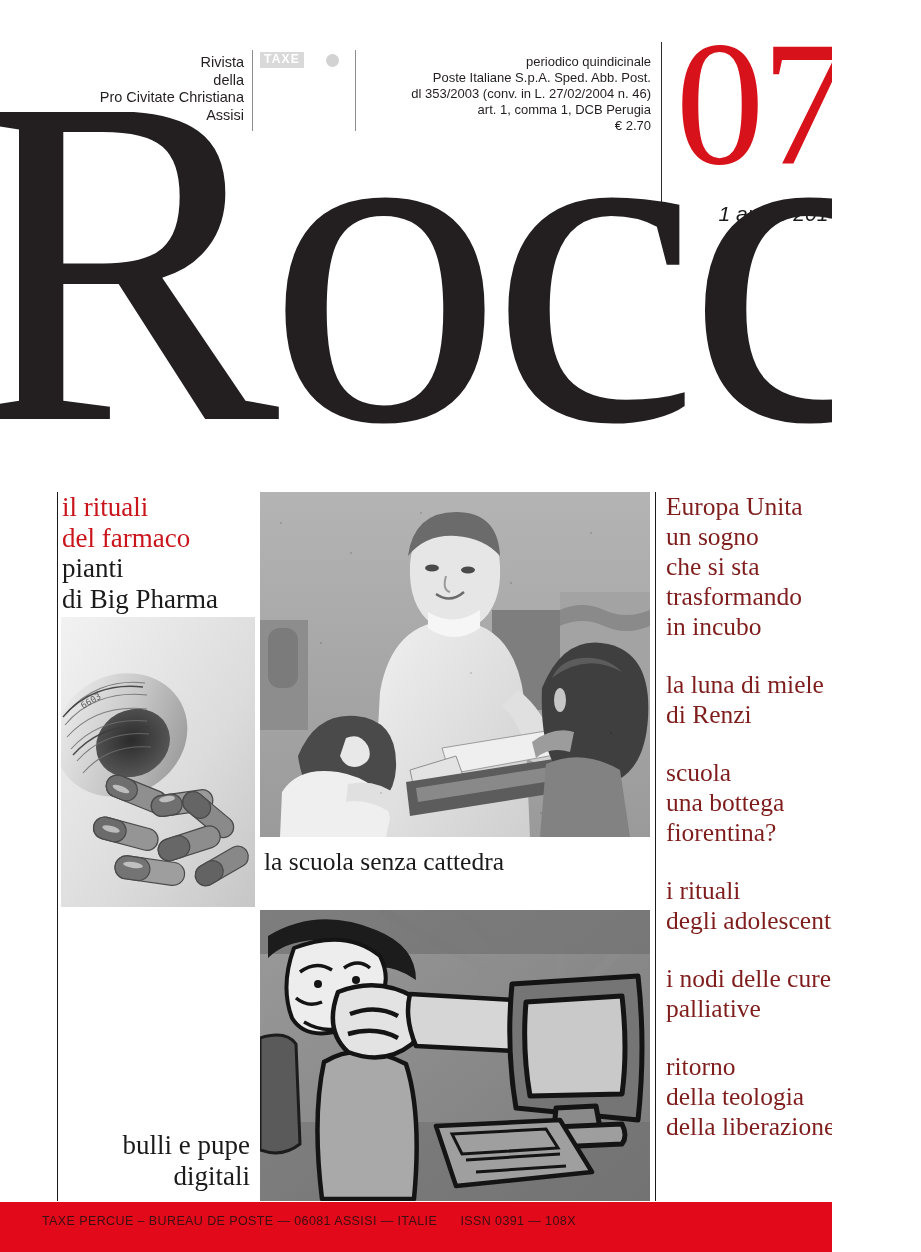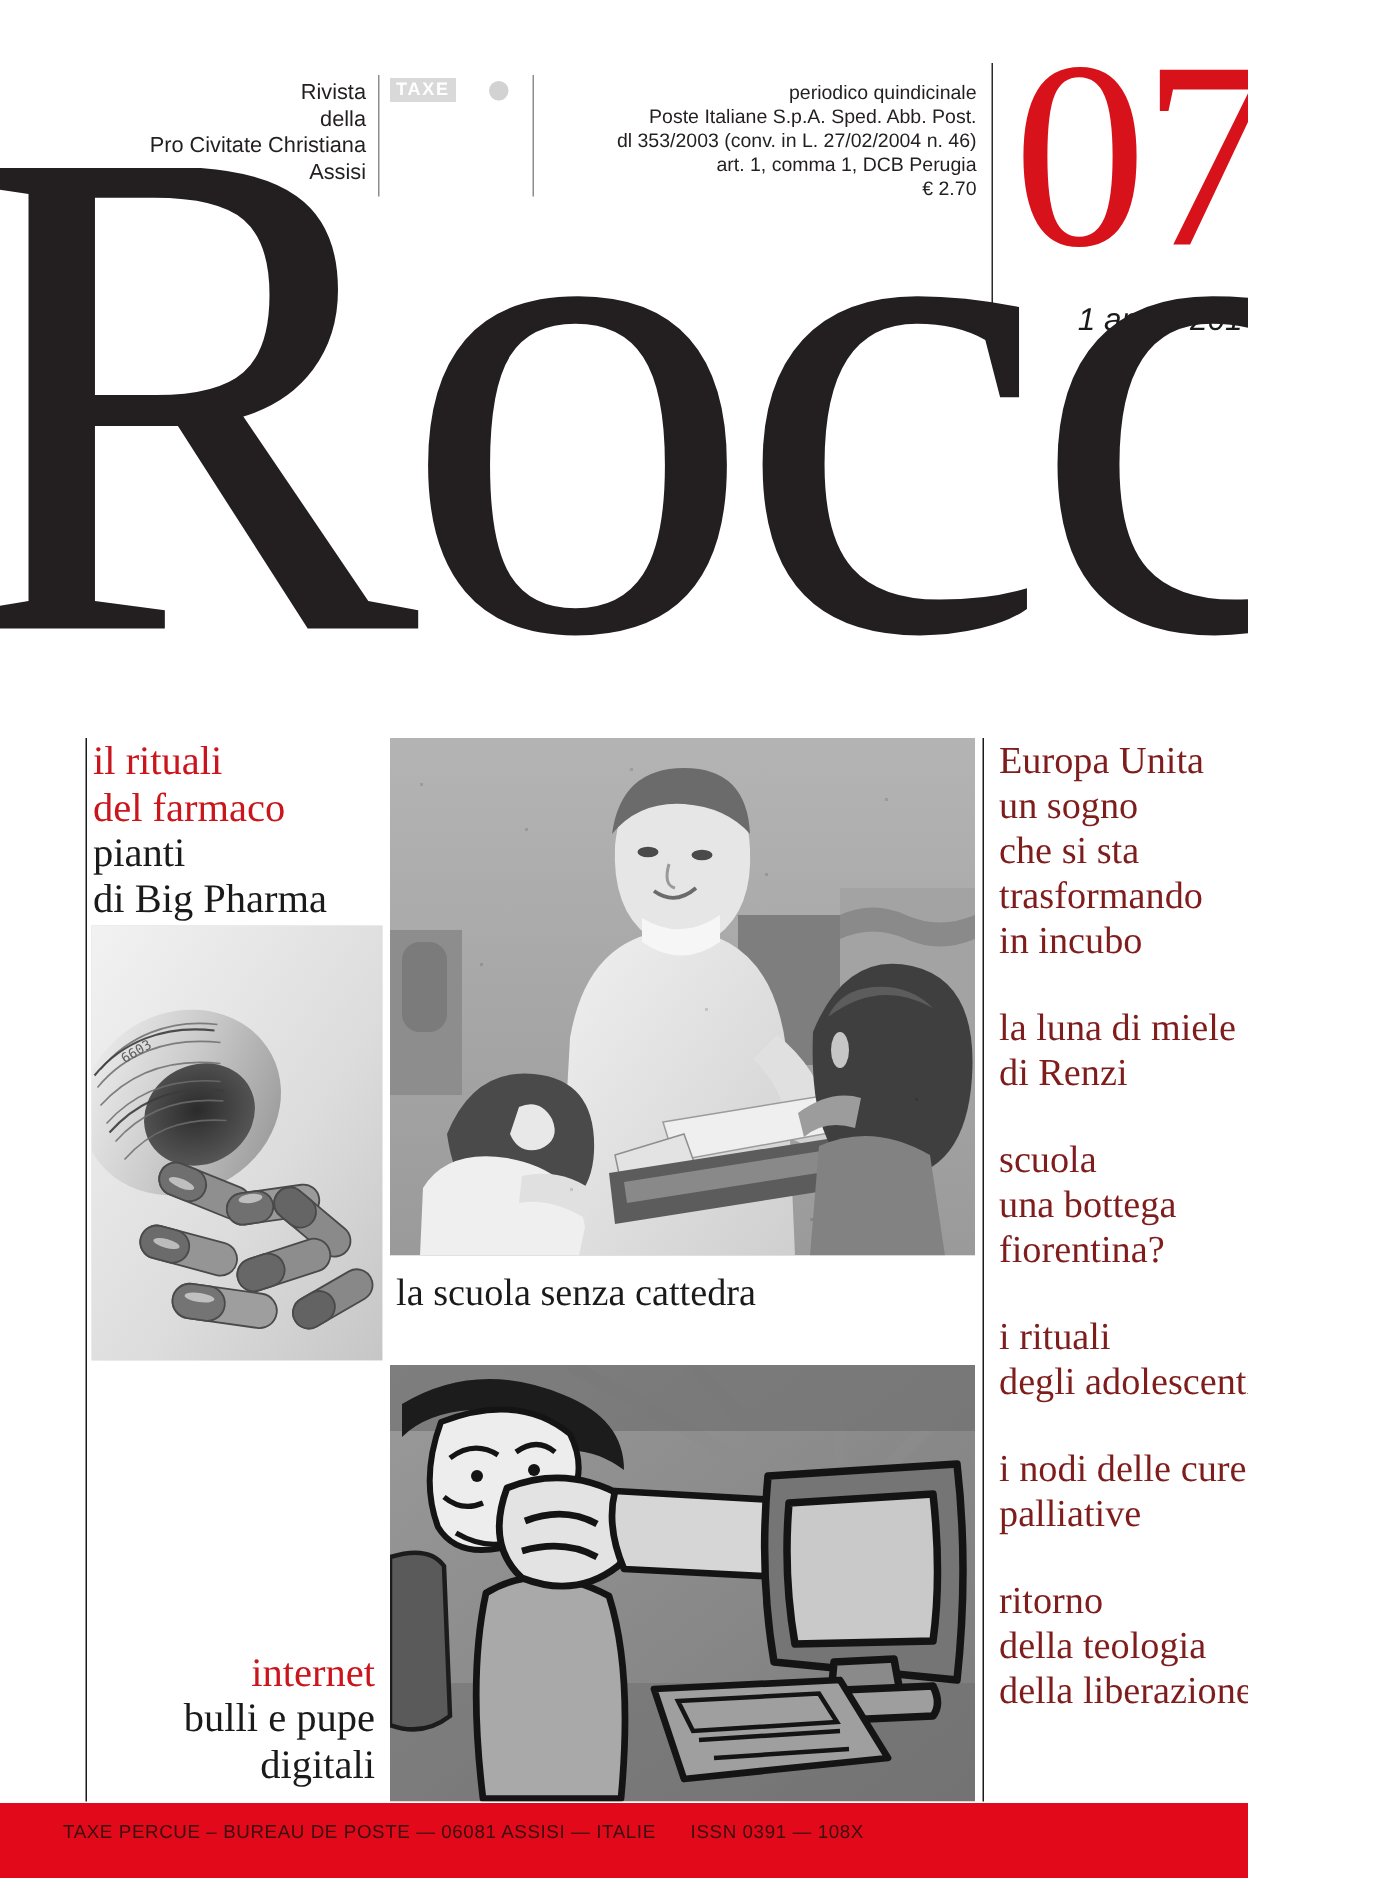--- a/index.html
+++ b/index.html
@@ -352,21 +352,20 @@
           <g fill="#ffffff" opacity="0.55">
             <ellipse cx="60" cy="172" rx="9" ry="3" transform="rotate(22 60 172)"></ellipse>
             <ellipse cx="106" cy="182" rx="8" ry="3" transform="rotate(-8 106 182)"></ellipse>
             <ellipse cx="50" cy="212" rx="9" ry="3" transform="rotate(15 50 212)"></ellipse>
             <ellipse cx="72" cy="248" rx="10" ry="3" transform="rotate(8 72 248)"></ellipse>
           </g>
         </svg>
       </div>
 
       <div class="left-bottom-teaser teaser">
-        <span class="red" style="white-space: pre-line;">internet</span>
         <span class="blk" style="white-space: pre-line;">bulli e pupe
 digitali</span>
       </div>
     </div>
 
     <div class="col-center">
 
       <div class="photo photo-class">
         <svg viewBox="0 0 390 345" preserveAspectRatio="none" aria-hidden="true">
           <defs>

